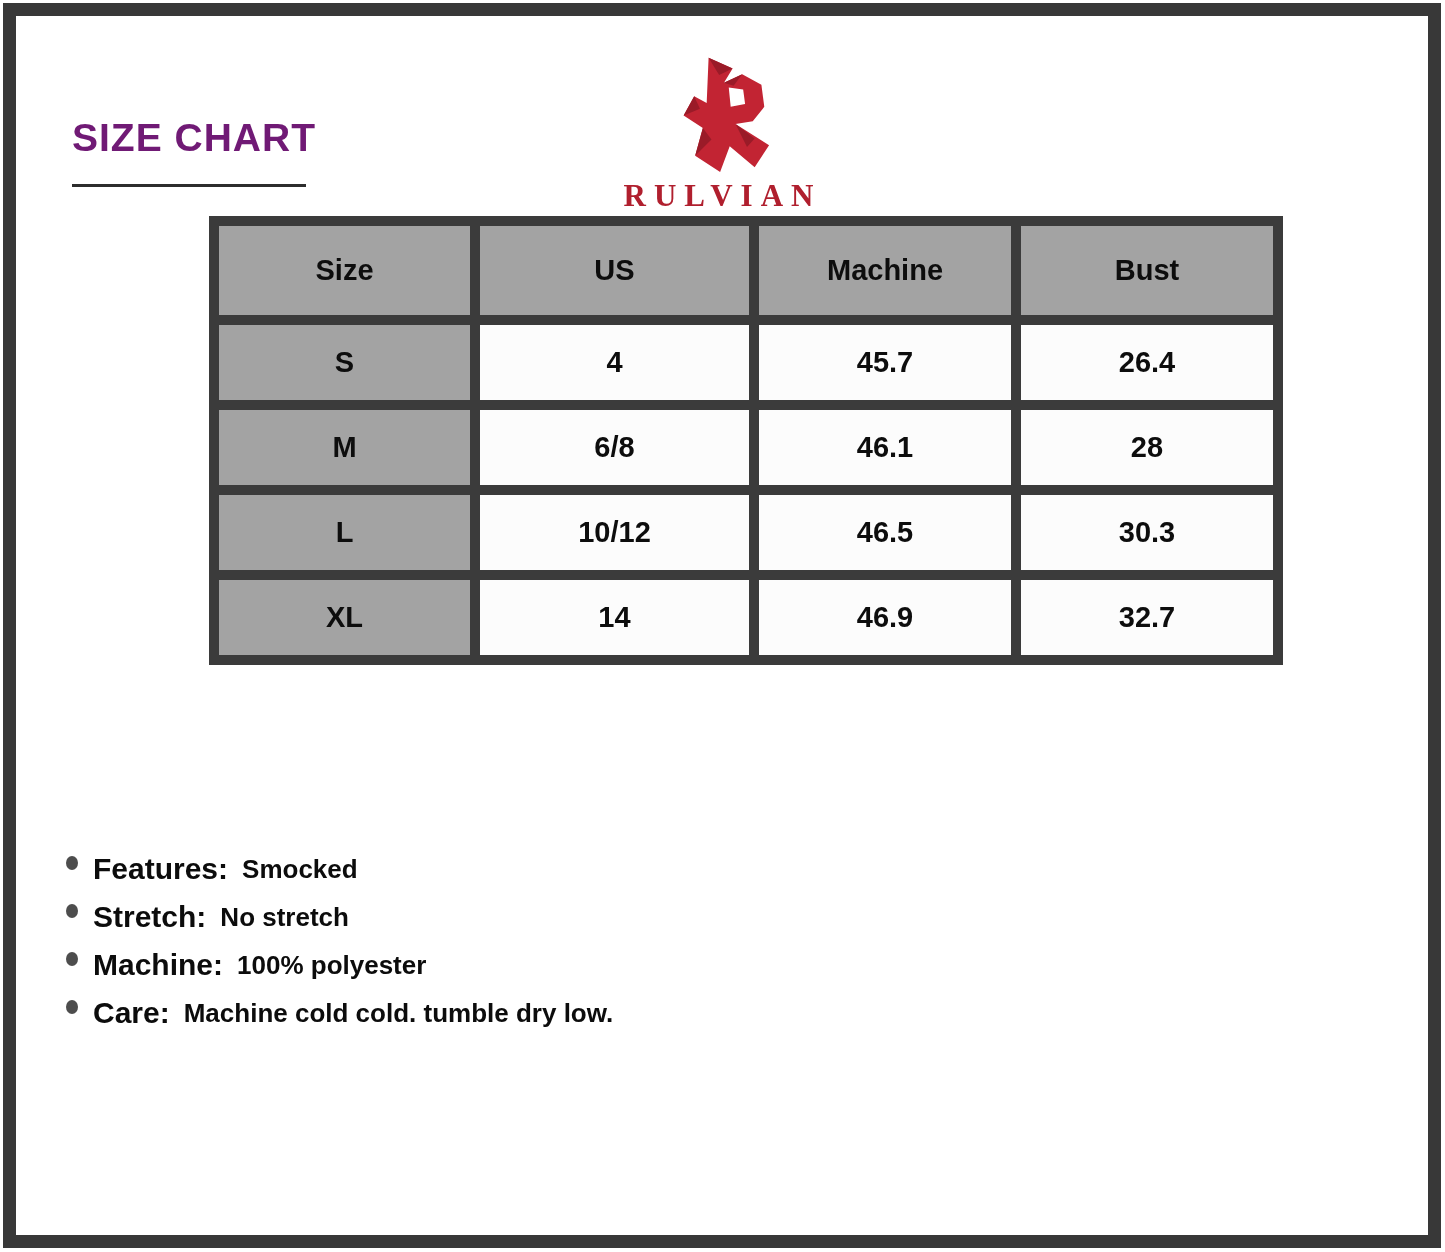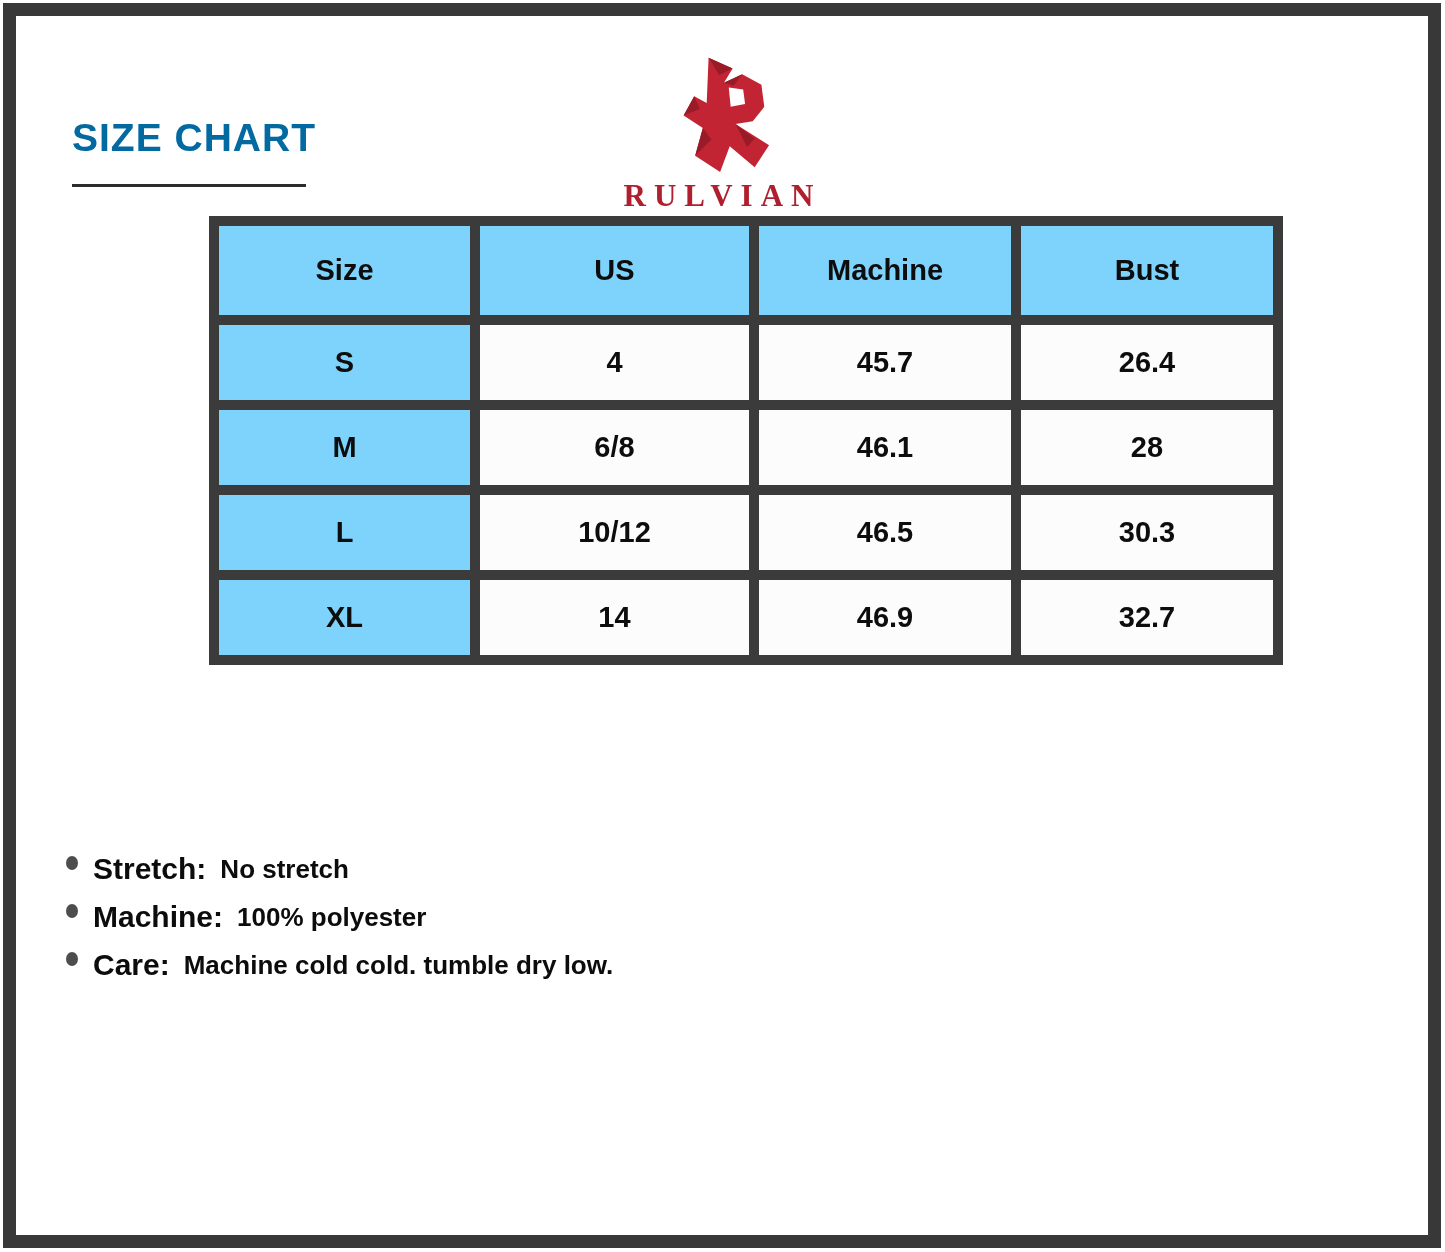--- a/index.html
+++ b/index.html
@@ -11,21 +11,21 @@
     overflow:hidden;
   }
   .frame{
     position:absolute;left:3px;top:3px;right:4px;bottom:4px;
     border:13px solid #383838;
     pointer-events:none;
   }
   
   .title{
     position:absolute;left:72px;top:116px;
-    font-size:39px;font-weight:700;color:#0369a1;
+    font-size:39px;font-weight:700;color:#701a75;
     letter-spacing:1px;white-space:nowrap;
   }
   .title-underline{
     position:absolute;left:72px;top:184px;
     width:234px;height:3px;background:#2d2d2d;
   }
   
   .logo-wrap{
     position:absolute;left:50%;top:54px;transform:translateX(-50%);
     width:340px;text-align:center;
@@ -44,21 +44,21 @@
     width:1028px;
   }
   .size-table td,.size-table th{
     border:10px solid #3b3b3b;
     text-align:center;vertical-align:middle;
     font-weight:700;font-size:29px;color:#0d0d0d;
     padding:0;
   }
   .size-table tr.header-row{height:99px;}
   .size-table tr.data-row{height:85px;}
-  .cell-gray{background:#7dd3fc;}
+  .cell-gray{background:#a3a3a3;}
   .cell-white{background:#fcfcfc;}
   
   .details{
     position:absolute;left:66px;top:845px;
     list-style:none;margin:0;padding:0;
   }
   .detail-item{
     display:flex;align-items:center;
     height:48px;white-space:nowrap;
   }
@@ -129,20 +129,25 @@
         <td class="cell-white">14</td>
         <td class="cell-white">46.9</td>
         <td class="cell-white">32.7</td>
       </tr>
     </tbody>
   </table>
 
   <ul class="details">
     <li class="detail-item">
       <span class="bullet"></span>
+      <span class="detail-label">Features:</span>
+      <span class="detail-value">Smocked</span>
+    </li>
+    <li class="detail-item">
+      <span class="bullet"></span>
       <span class="detail-label">Stretch:</span>
       <span class="detail-value">No stretch</span>
     </li>
     <li class="detail-item">
       <span class="bullet"></span>
       <span class="detail-label">Machine:</span>
       <span class="detail-value">100% polyester</span>
     </li>
     <li class="detail-item">
       <span class="bullet"></span>

